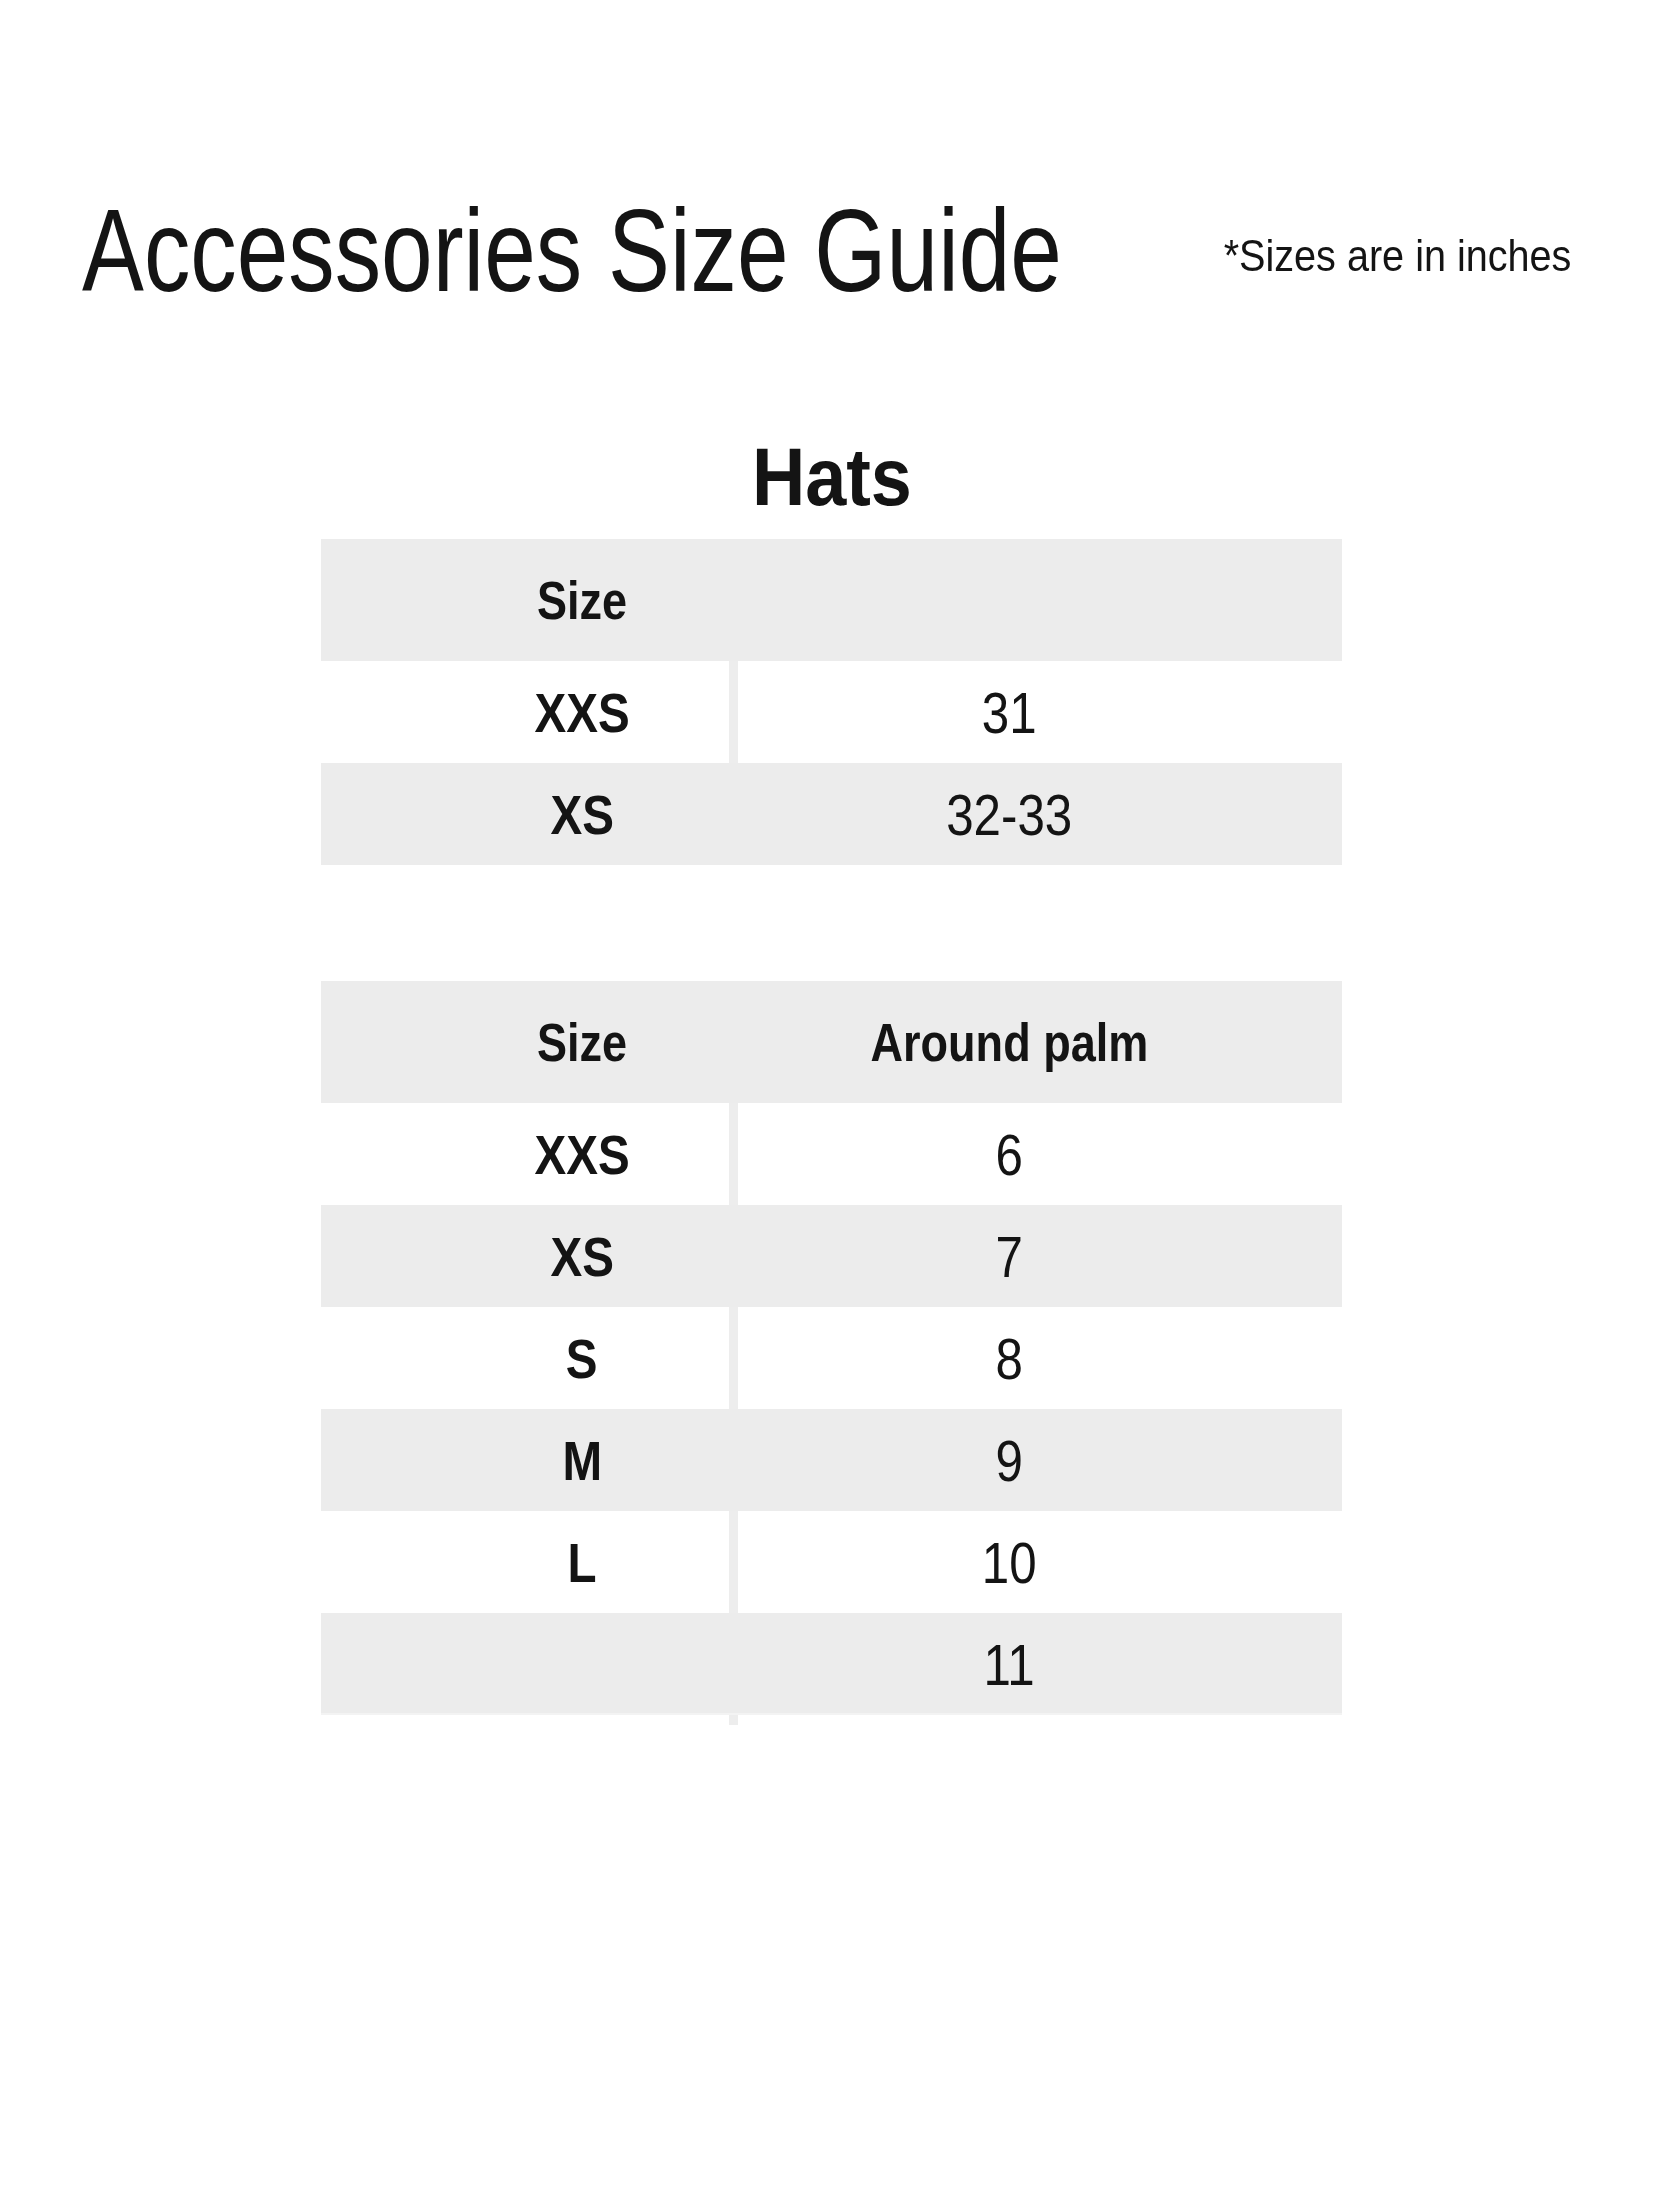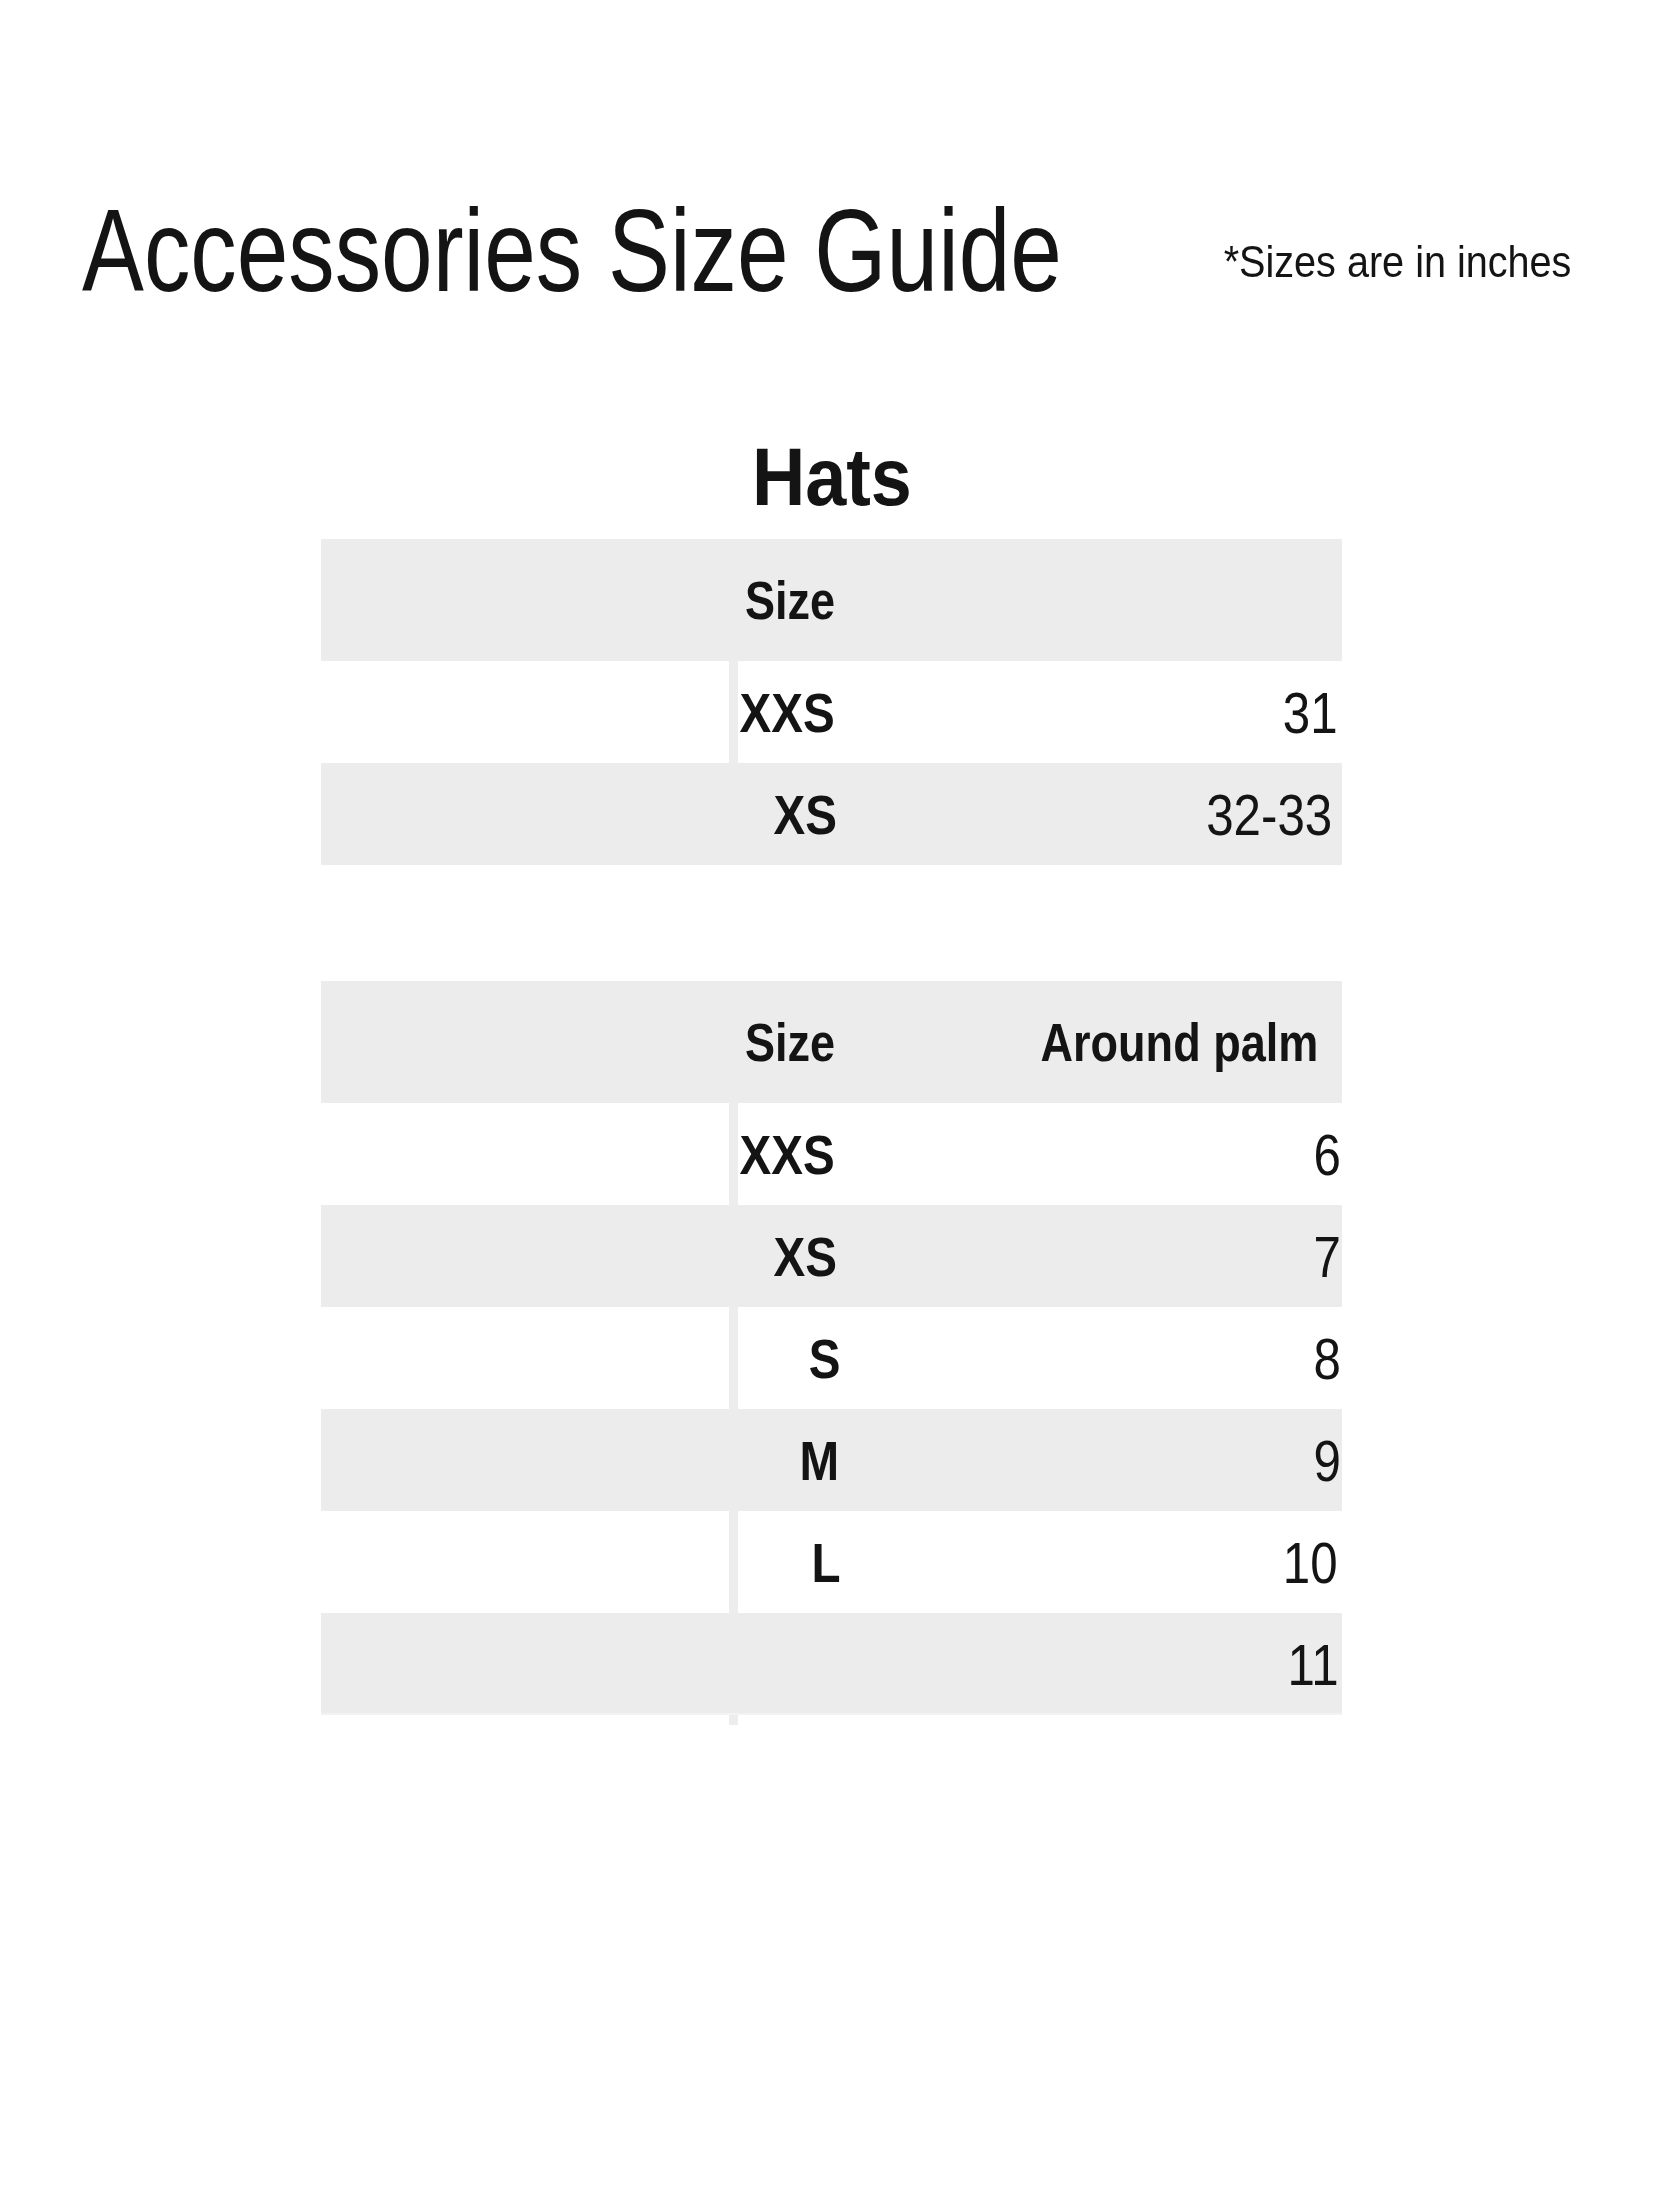--- a/index.html
+++ b/index.html
@@ -14,21 +14,21 @@
   
   .cx { display:inline-block; white-space:nowrap; transform:scaleX(0.85); transform-origin:center; }
 
   .page-title {
     position:absolute; left:82px; top:193px;
     font-size:116px; line-height:1; font-weight:400; margin:0;
   }
   .page-title .cx { transform:scaleX(0.80); transform-origin:left; }
 
   .units-note {
-    position:absolute; right:83px; top:240px;
+    position:absolute; right:83px; top:234px;
     font-size:44px; line-height:1; font-weight:400;
     text-align:right;
   }
   .units-note .cx { transform:scaleX(0.90); transform-origin:right; }
 
   .table-block {
     position:absolute; left:321px; width:1021px;
   }
   #hats-block   { top:436px;  }
   #gloves-block { top:981px; }
@@ -42,21 +42,21 @@
   .table-title .cx { transform:scaleX(0.90); }
 
   .size-table { position:relative; width:100%; }
 
   .trow { position:relative; height:102px; }
   .trow-head { height:122px; background:var(--stripe,#ececec); }
   .trow.alt { background:var(--stripe,#ececec); }
 
   .cell-size, .cell-value {
     position:absolute; top:0; height:100%;
-    display:flex; align-items:center; justify-content:flex-end;
+    display:flex; align-items:center; justify-content:center;
   }
   .cell-size  { left:0;     width:522px; }
   .cell-value { left:354px; width:668px; }
 
   .hdr { font-size:53px; font-weight:700; }
   .lbl { font-size:56px; font-weight:700; }
   .val { font-size:58px; font-weight:400; }
 
   .divider {
     position:absolute; left:408px; top:122px; bottom:0; width:9.3px;

